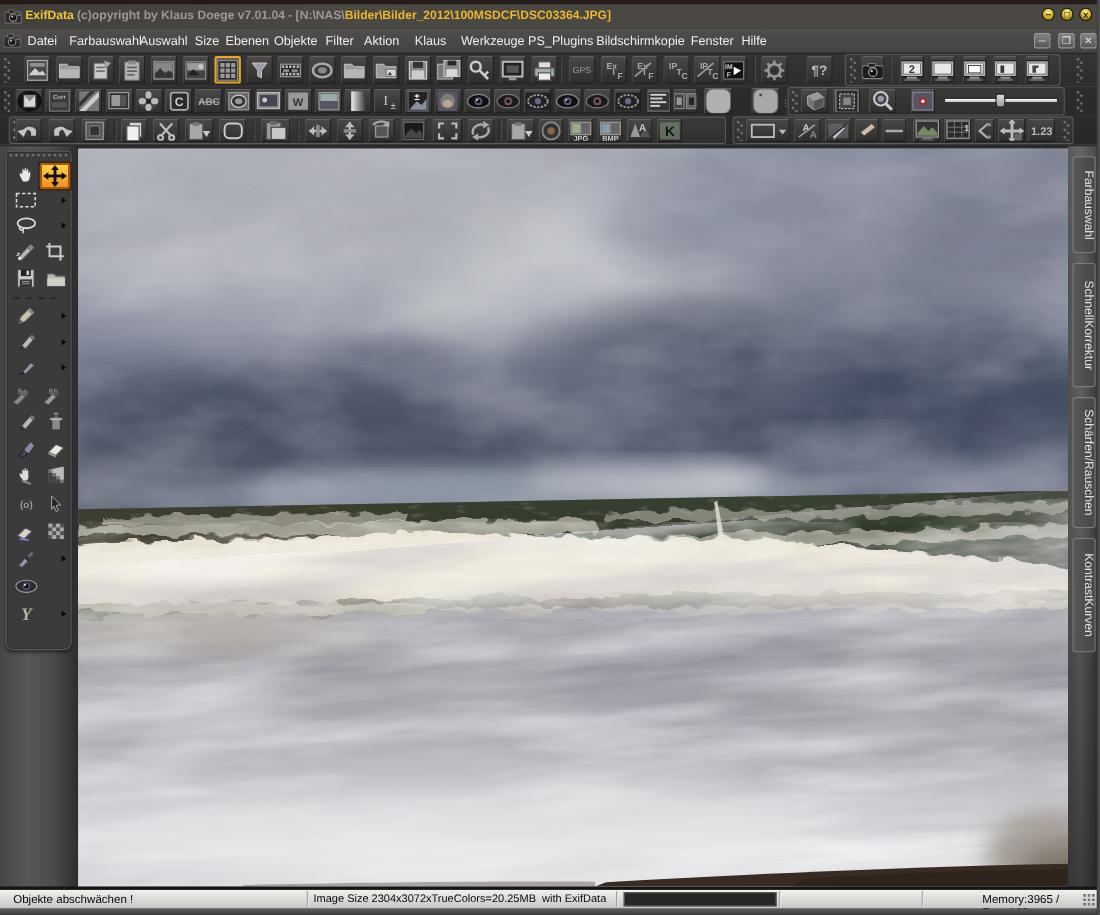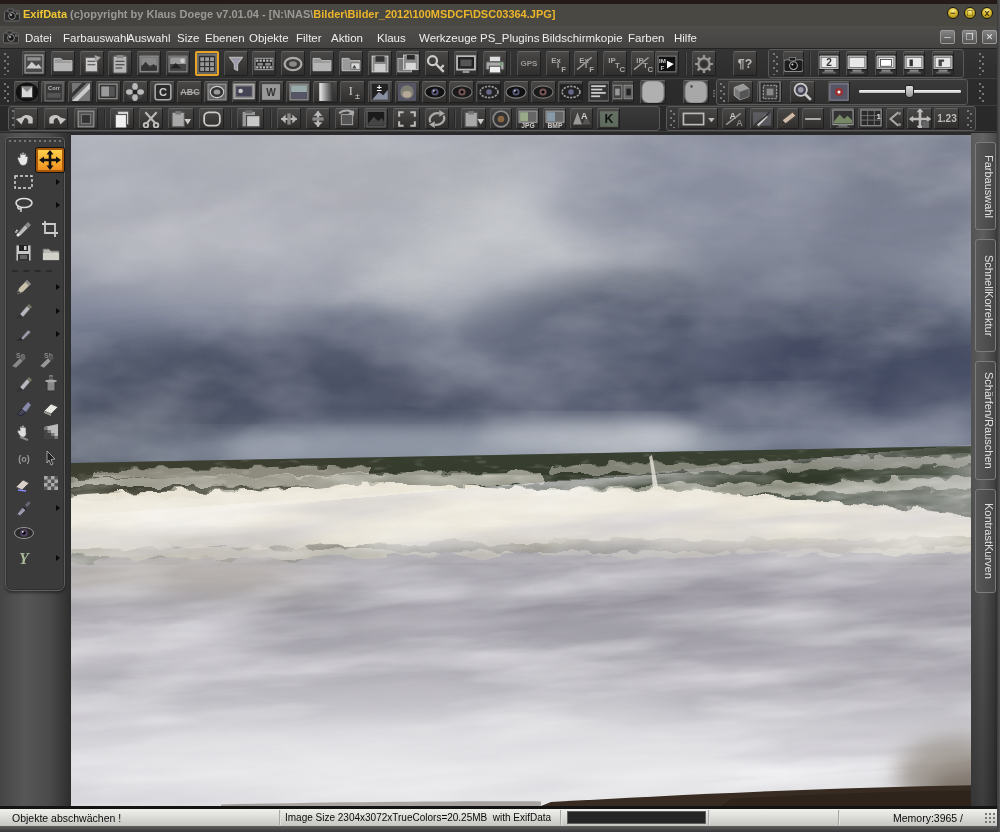--- a/index.html
+++ b/index.html
@@ -25,21 +25,21 @@
   .grip { position:absolute; width:7px;
     background-image:radial-gradient(circle at 2px 2px,#777 1px,rgba(0,0,0,0) 1.3px),radial-gradient(circle at 5px 5px,#777 1px,rgba(0,0,0,0) 1.3px);
     background-size:7px 7px; }
   .ticon svg { transform:scale(1.12); } .ticon { position:absolute; border-radius:2px;
     background:linear-gradient(#4a4846,#302e2c);
     border:1px solid #1f1f1f; border-top-color:#656563; border-left-color:#525250;
     display:flex; align-items:center; justify-content:center; color:#c8c8c8; overflow:hidden;
     font-size:9px; }
   .ticon.hl { border:2px solid #e8a424; background:linear-gradient(#5c5a54,#3c3a36); }
   .tsep { position:absolute; width:2px; background:linear-gradient(90deg,#191919,#5a5a5a); }
-  .tlabel { font-size:8px; color:#999; font-weight:bold; }
+  .tlabel { font-size:8px; color:#999; font-weight:normal; }
   .panelbox { position:absolute; border:1px solid #5a5a5a; border-radius:3px;
     background:linear-gradient(#3a3a3a,#2f2f2f); }
   #main { left:0; top:133px; width:1000px; height:673px; background:#2b2b2b; }
   #leftcol { left:0; top:0; width:71px; height:673px;
     background:linear-gradient(90deg,#454545,#575757 35%,#4a4a4a 70%,#2d2d2d); }
   #rightcol { left:971px; top:0; width:29px; height:673px;
     background:linear-gradient(90deg,#515151 0,#5e5e5e 40%,#414141 82%,#232323); }
   #rightshade { left:971px; top:0; width:29px; height:673px;
     background:linear-gradient(rgba(120,120,120,0.25) 0,rgba(0,0,0,0) 18%,rgba(0,0,0,0) 50%,rgba(0,0,0,0.35) 100%); }
   #palette { left:5px; top:4px; width:60px; height:454px; background:#3b3b3b;
@@ -83,21 +83,21 @@
 <span class="menuitem" style="left:127px;">Auswahl</span>
 <span class="menuitem" style="left:177px;">Size</span>
 <span class="menuitem" style="left:205px;">Ebenen</span>
 <span class="menuitem" style="left:249px;">Objekte</span>
 <span class="menuitem" style="left:296px;">Filter</span>
 <span class="menuitem" style="left:331px;">Aktion</span>
 <span class="menuitem" style="left:377px;">Klaus</span>
 <span class="menuitem" style="left:419px;">Werkzeuge</span>
 <span class="menuitem" style="left:480px;">PS_Plugins</span>
 <span class="menuitem" style="left:542px;">Bildschirmkopie</span>
-<span class="menuitem" style="left:628px;">Farben</span>
+<span class="menuitem" style="left:628px;">Fenster</span>
 <span class="menuitem" style="left:674px;">Hilfe</span>
 <span class="winbtn" style="left:940px;">─</span>
 <span class="winbtn" style="left:962px;">❐</span>
 <span class="winbtn" style="left:982px;">✕</span>
 <span class="abs" style="left:3px;top:30px;"><svg width="16" height="14" viewBox="0 0 16 14">
       <rect x="0.5" y="3" width="15" height="10" rx="1.5" fill="#2a2a2a" stroke="#6a6a6a" stroke-width="1"></rect>
       <rect x="4" y="1" width="5" height="3" fill="#2a2a2a" stroke="#6a6a6a" stroke-width="0.8"></rect>
       <circle cx="8" cy="8" r="3.4" fill="#1a1a1a" stroke="#8a8a8a" stroke-width="1"></circle>
       <circle cx="7" cy="7" r="1" fill="#bbb"></circle>
       <rect x="12" y="4.5" width="2.5" height="2" fill="#777"></rect>

